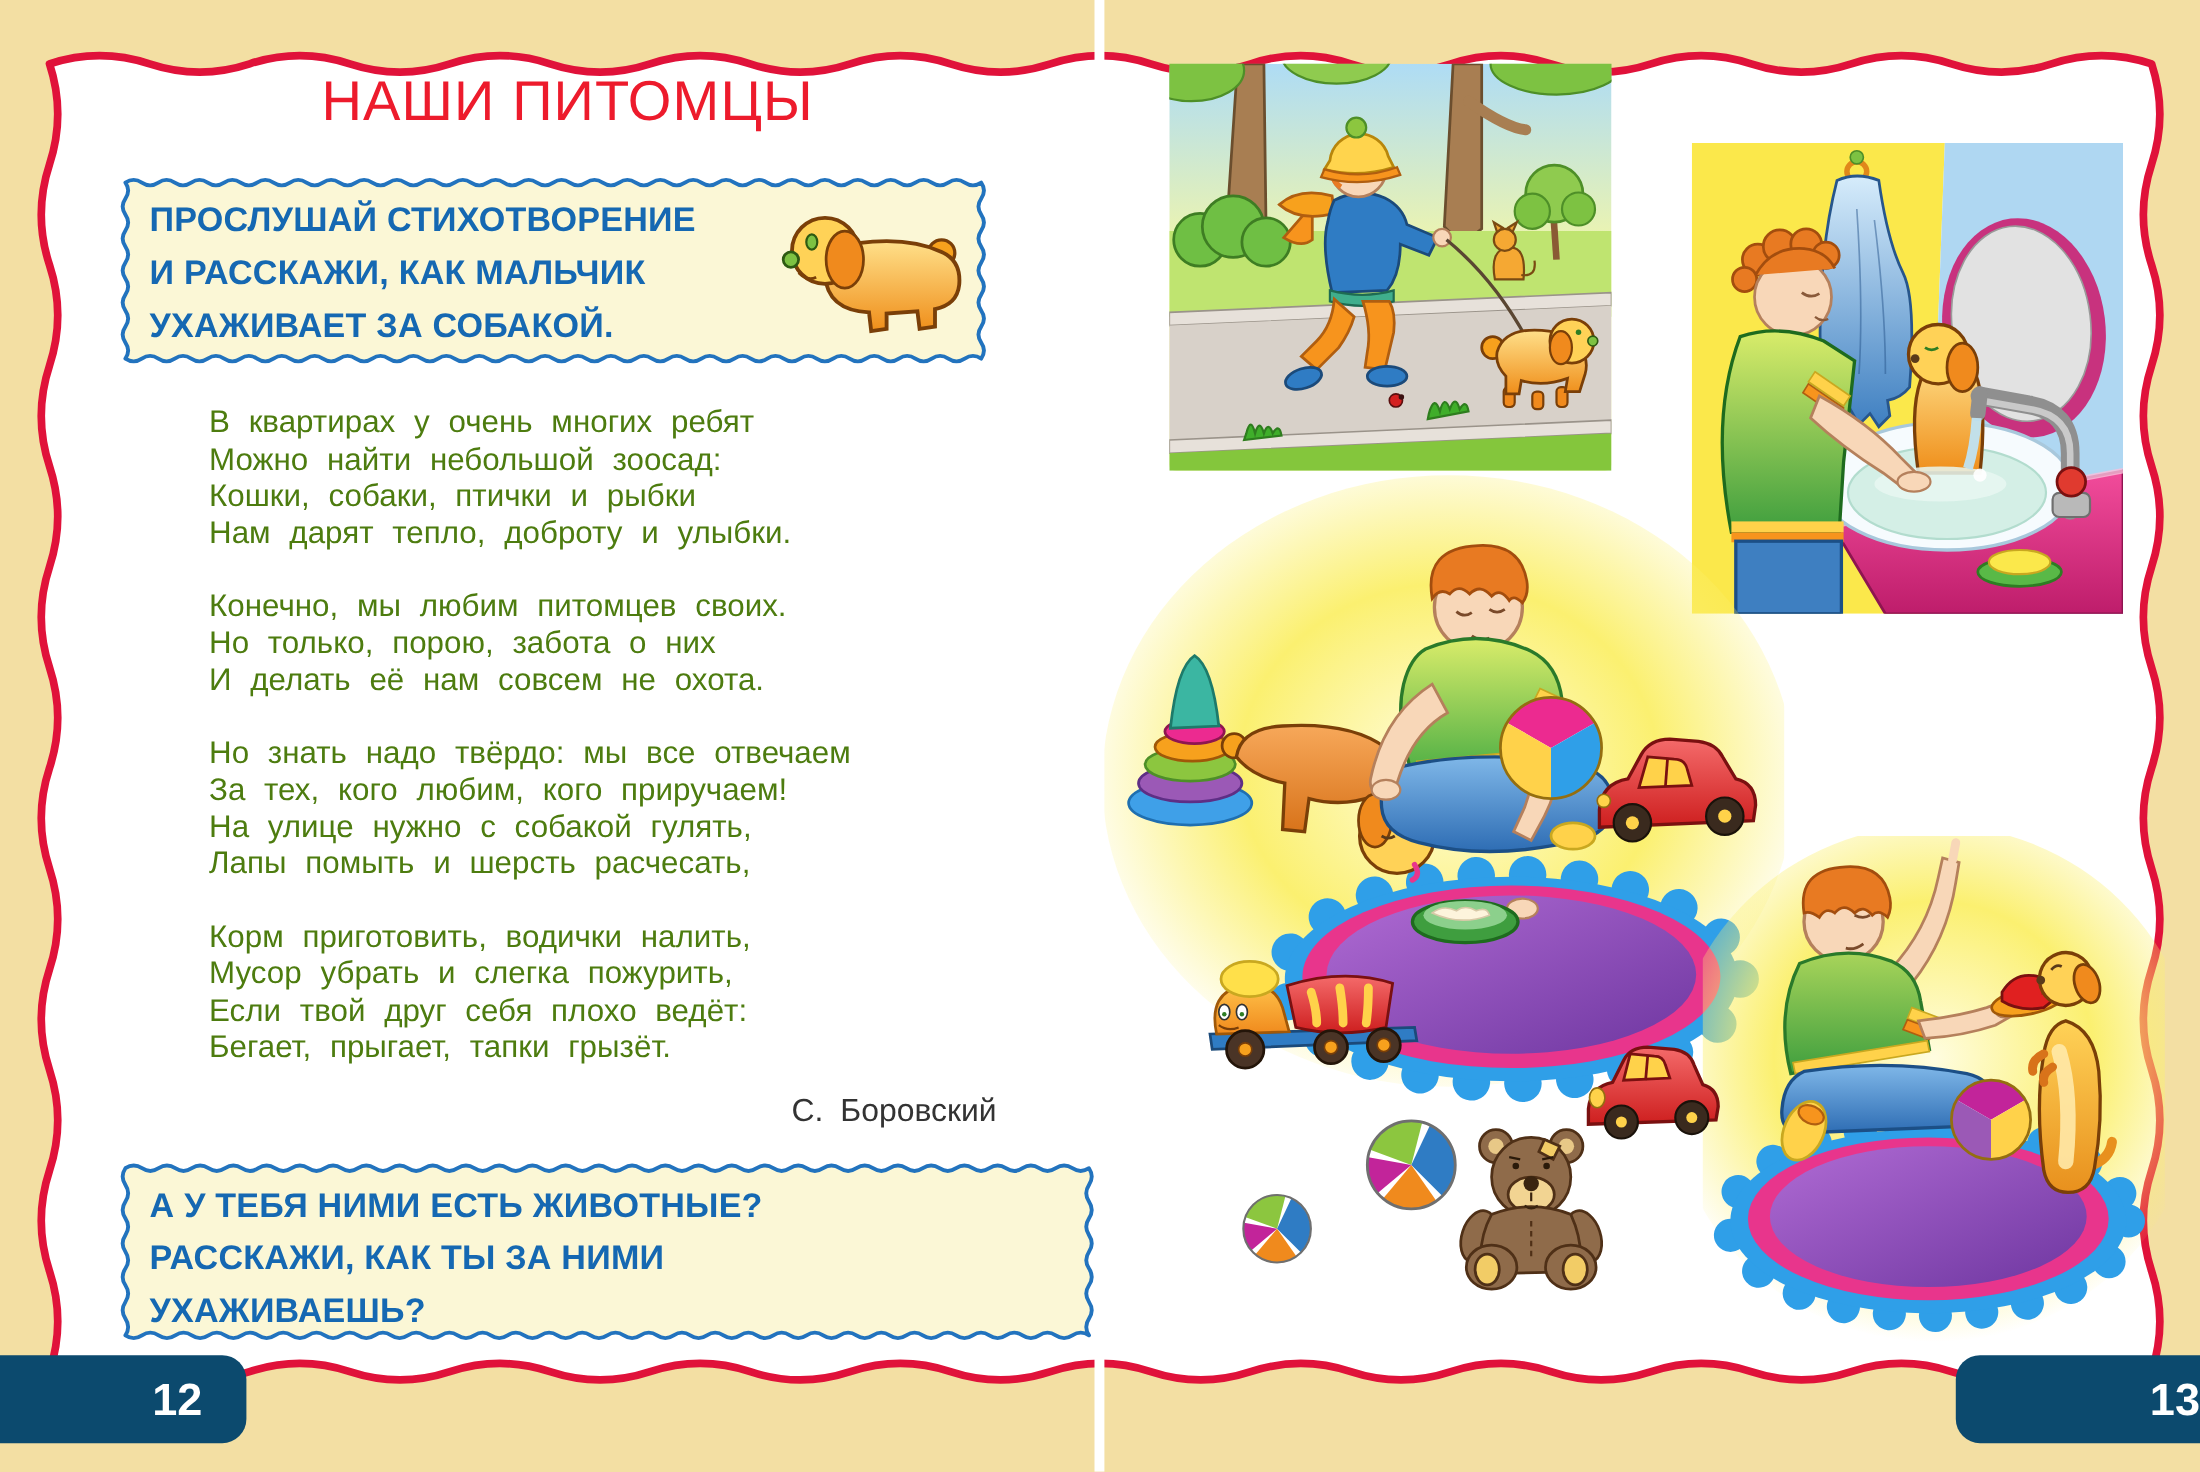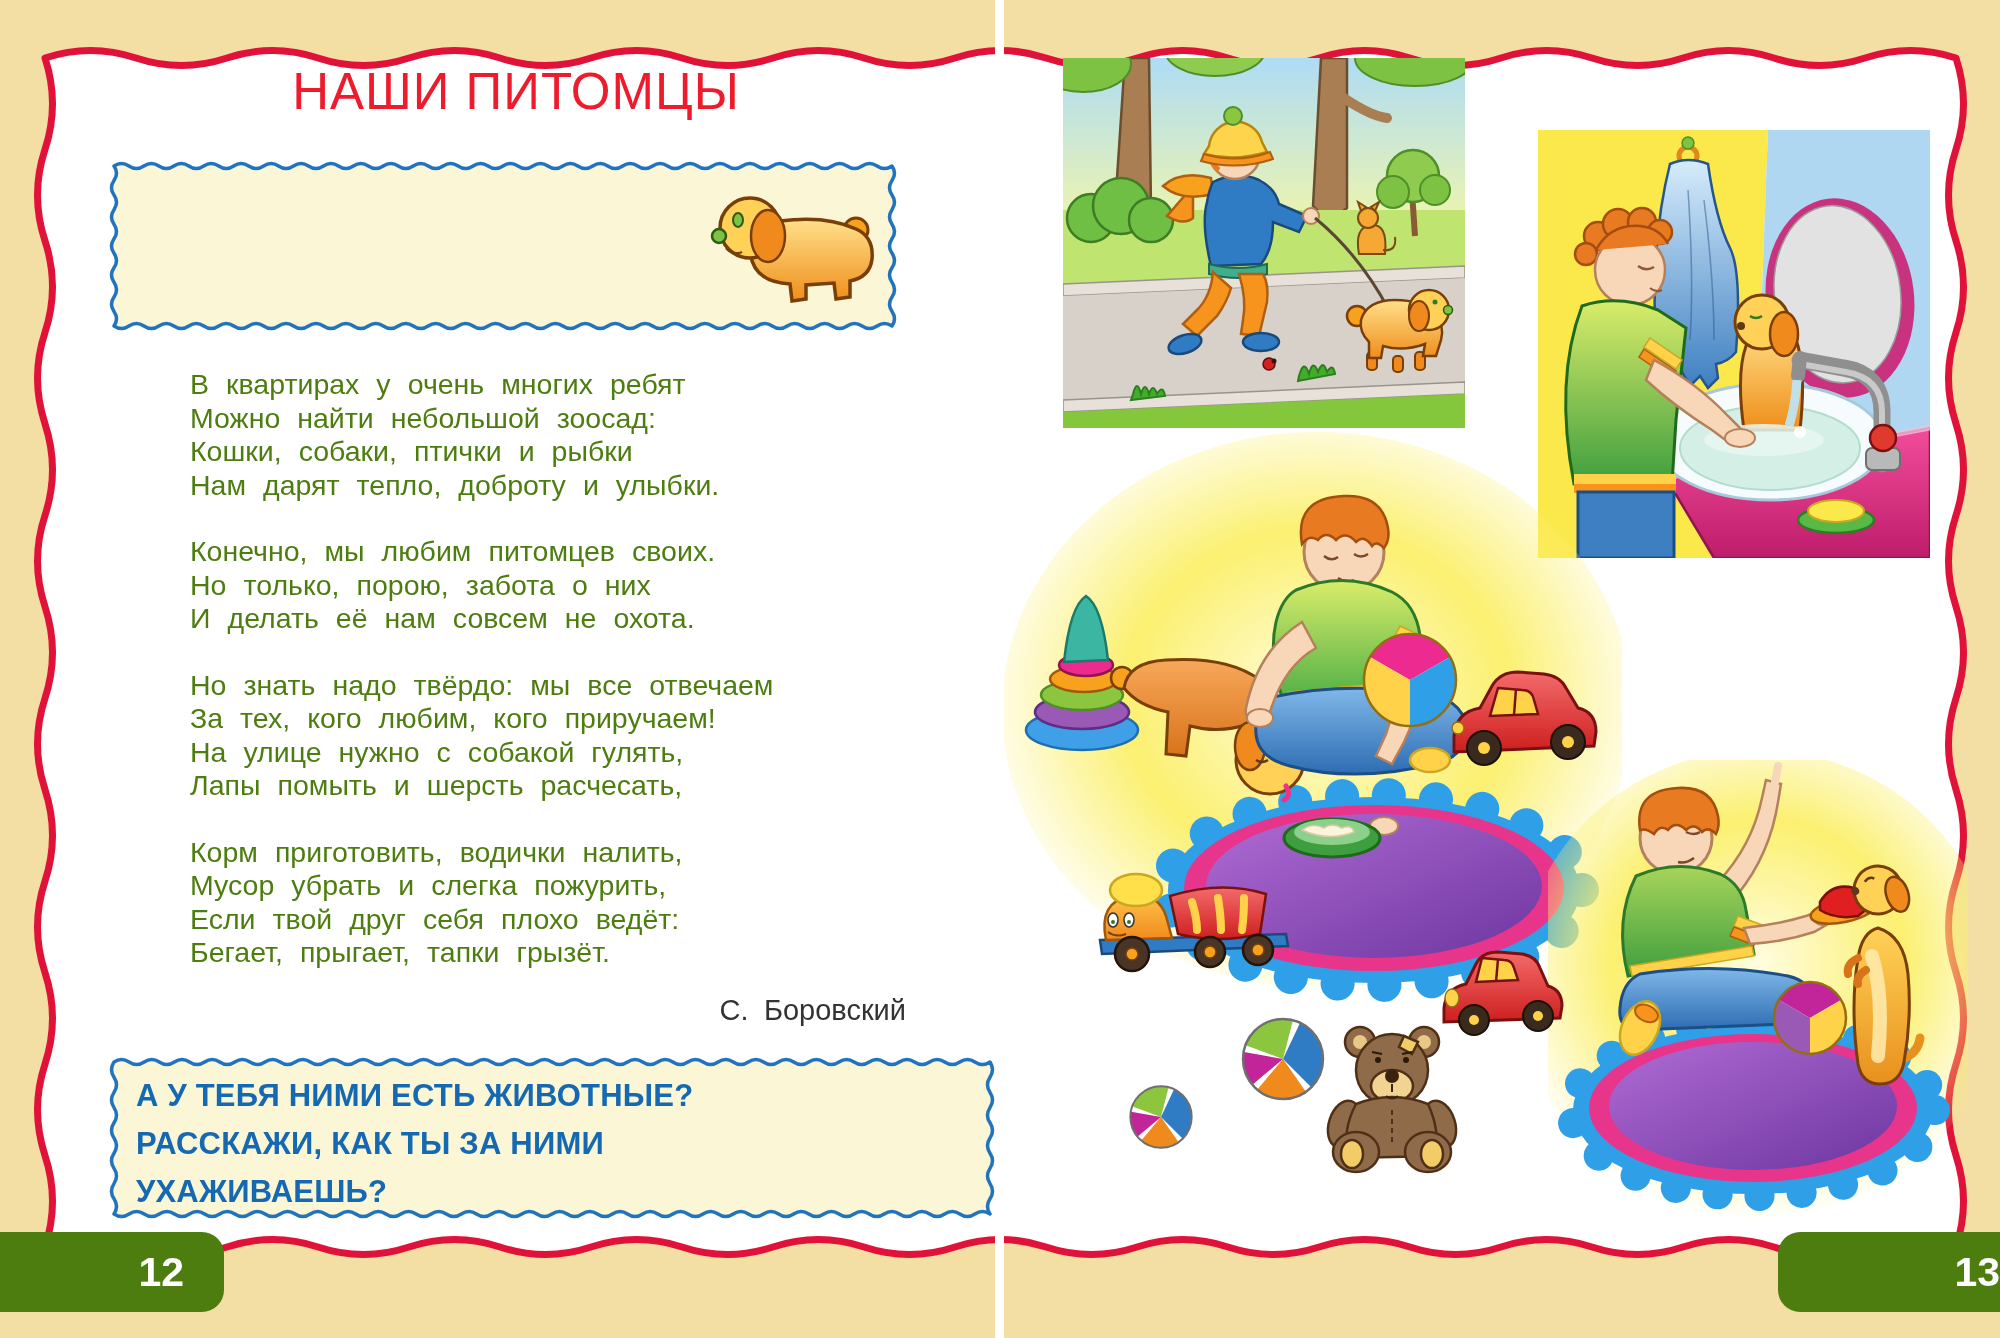--- a/index.html
+++ b/index.html
@@ -12,40 +12,45 @@
   .taskbox{position:absolute;z-index:2}
   .taskbox svg.wavyborder{position:absolute;left:0;top:0}
   .tasktext{position:absolute;left:28px;top:16px;font-size:31px;font-weight:bold;
       color:#1568B2;line-height:48px;letter-spacing:.2px;white-space:nowrap}
   .dogicon{position:absolute;right:16px;top:18px}
   .poem{position:absolute;left:190px;top:368px;font-size:28.5px;line-height:33.5px;
       color:#4d7c0f;word-spacing:.32em;z-index:2;white-space:nowrap}
   .stanza{margin-bottom:33px}
   .author{position:absolute;left:190px;top:994px;width:716px;text-align:right;
       font-size:29px;color:#333333;word-spacing:.25em;z-index:2}
-  .tab{position:absolute;top:1232px;height:80px;background:#4d7c0f;color:#FFFFFF;
+  .tab{position:absolute;top:1232px;height:80px;background:#0c4a6e;color:#FFFFFF;
       font-size:41px;font-weight:bold;z-index:6;display:flex;align-items:center;box-sizing:border-box}
   .tab-12{left:0;width:224px;border-radius:0 22px 22px 0;justify-content:flex-end;padding-right:40px}
   .tab-13{left:1778px;width:222px;border-radius:22px 0 0 22px;justify-content:flex-end;padding-left:36px}
   svg.scene{position:absolute;z-index:1}
   svg.toy{position:absolute;z-index:3}
 </style>
 </head>
 <body>
 
 <svg id="frame" width="2000" height="1338">
   <path d="M45,58q45.5,-15 91,0q45.5,15 91,0q45.5,-15 91,0q45.5,15 91,0q45.5,-15 91,0q45.5,15 91,0q45.5,-15 91,0q45.5,15 91,0q45.5,-15 91,0q45.5,15 91,0q45.5,-15 91,0q45.5,15 91,0q45.5,-15 91,0q45.5,15 91,0q45.5,-15 91,0q45.5,15 91,0q45.5,-15 91,0q45.5,15 91,0q45.5,-15 91,0q45.5,15 91,0q45.5,-15 91,0q15,45.73076923076923 0,91.46153846153847q-15,45.73076923076923 0,91.46153846153847q15,45.73076923076923 0,91.46153846153847q-15,45.73076923076923 0,91.46153846153847q15,45.73076923076923 0,91.46153846153847q-15,45.73076923076923 0,91.46153846153847q15,45.73076923076923 0,91.46153846153847q-15,45.73076923076923 0,91.46153846153847q15,45.73076923076923 0,91.46153846153847q-15,45.73076923076923 0,91.46153846153847q15,45.73076923076923 0,91.46153846153847q-15,45.73076923076923 0,91.46153846153847q15,45.73076923076923 0,91.46153846153847q-45.5,-15 -91,0q-45.5,15 -91,0q-45.5,-15 -91,0q-45.5,15 -91,0q-45.5,-15 -91,0q-45.5,15 -91,0q-45.5,-15 -91,0q-45.5,15 -91,0q-45.5,-15 -91,0q-45.5,15 -91,0q-45.5,-15 -91,0q-45.5,15 -91,0q-45.5,-15 -91,0q-45.5,15 -91,0q-45.5,-15 -91,0q-45.5,15 -91,0q-45.5,-15 -91,0q-45.5,15 -91,0q-45.5,-15 -91,0q-45.5,15 -91,0q-45.5,-15 -91,0q15,-45.73076923076923 0,-91.46153846153847q-15,-45.73076923076923 0,-91.46153846153847q15,-45.73076923076923 0,-91.46153846153847q-15,-45.73076923076923 0,-91.46153846153847q15,-45.73076923076923 0,-91.46153846153847q-15,-45.73076923076923 0,-91.46153846153847q15,-45.73076923076923 0,-91.46153846153847q-15,-45.73076923076923 0,-91.46153846153847q15,-45.73076923076923 0,-91.46153846153847q-15,-45.73076923076923 0,-91.46153846153847q15,-45.73076923076923 0,-91.46153846153847q-15,-45.73076923076923 0,-91.46153846153847q15,-45.73076923076923 0,-91.46153846153847Z" fill="#FFFFFF" stroke="#E0123A" stroke-width="7" stroke-linejoin="round"></path>
 </svg>
 
 <div class="page-title">НАШИ ПИТОМЦЫ</div>
 
 <div class="taskbox" style="left:108px;top:160px;width:790px;height:172px">
   <svg class="wavyborder" width="790" height="172">
     <path d="M6,6q7.480769230769231,-5 14.961538461538462,0q7.480769230769231,5 14.961538461538462,0q7.480769230769231,-5 14.961538461538462,0q7.480769230769231,5 14.961538461538462,0q7.480769230769231,-5 14.961538461538462,0q7.480769230769231,5 14.961538461538462,0q7.480769230769231,-5 14.961538461538462,0q7.480769230769231,5 14.961538461538462,0q7.480769230769231,-5 14.961538461538462,0q7.480769230769231,5 14.961538461538462,0q7.480769230769231,-5 14.961538461538462,0q7.480769230769231,5 14.961538461538462,0q7.480769230769231,-5 14.961538461538462,0q7.480769230769231,5 14.961538461538462,0q7.480769230769231,-5 14.961538461538462,0q7.480769230769231,5 14.961538461538462,0q7.480769230769231,-5 14.961538461538462,0q7.480769230769231,5 14.961538461538462,0q7.480769230769231,-5 14.961538461538462,0q7.480769230769231,5 14.961538461538462,0q7.480769230769231,-5 14.961538461538462,0q7.480769230769231,5 14.961538461538462,0q7.480769230769231,-5 14.961538461538462,0q7.480769230769231,5 14.961538461538462,0q7.480769230769231,-5 14.961538461538462,0q7.480769230769231,5 14.961538461538462,0q7.480769230769231,-5 14.961538461538462,0q7.480769230769231,5 14.961538461538462,0q7.480769230769231,-5 14.961538461538462,0q7.480769230769231,5 14.961538461538462,0q7.480769230769231,-5 14.961538461538462,0q7.480769230769231,5 14.961538461538462,0q7.480769230769231,-5 14.961538461538462,0q7.480769230769231,5 14.961538461538462,0q7.480769230769231,-5 14.961538461538462,0q7.480769230769231,5 14.961538461538462,0q7.480769230769231,-5 14.961538461538462,0q7.480769230769231,5 14.961538461538462,0q7.480769230769231,-5 14.961538461538462,0q7.480769230769231,5 14.961538461538462,0q7.480769230769231,-5 14.961538461538462,0q7.480769230769231,5 14.961538461538462,0q7.480769230769231,-5 14.961538461538462,0q7.480769230769231,5 14.961538461538462,0q7.480769230769231,-5 14.961538461538462,0q7.480769230769231,5 14.961538461538462,0q7.480769230769231,-5 14.961538461538462,0q7.480769230769231,5 14.961538461538462,0q7.480769230769231,-5 14.961538461538462,0q7.480769230769231,5 14.961538461538462,0q7.480769230769231,-5 14.961538461538462,0q7.480769230769231,5 14.961538461538462,0q5,7.2727272727272725 0,14.545454545454545q-5,7.2727272727272725 0,14.545454545454545q5,7.2727272727272725 0,14.545454545454545q-5,7.2727272727272725 0,14.545454545454545q5,7.2727272727272725 0,14.545454545454545q-5,7.2727272727272725 0,14.545454545454545q5,7.2727272727272725 0,14.545454545454545q-5,7.2727272727272725 0,14.545454545454545q5,7.2727272727272725 0,14.545454545454545q-5,7.2727272727272725 0,14.545454545454545q5,7.2727272727272725 0,14.545454545454545q-7.480769230769231,-5 -14.961538461538462,0q-7.480769230769231,5 -14.961538461538462,0q-7.480769230769231,-5 -14.961538461538462,0q-7.480769230769231,5 -14.961538461538462,0q-7.480769230769231,-5 -14.961538461538462,0q-7.480769230769231,5 -14.961538461538462,0q-7.480769230769231,-5 -14.961538461538462,0q-7.480769230769231,5 -14.961538461538462,0q-7.480769230769231,-5 -14.961538461538462,0q-7.480769230769231,5 -14.961538461538462,0q-7.480769230769231,-5 -14.961538461538462,0q-7.480769230769231,5 -14.961538461538462,0q-7.480769230769231,-5 -14.961538461538462,0q-7.480769230769231,5 -14.961538461538462,0q-7.480769230769231,-5 -14.961538461538462,0q-7.480769230769231,5 -14.961538461538462,0q-7.480769230769231,-5 -14.961538461538462,0q-7.480769230769231,5 -14.961538461538462,0q-7.480769230769231,-5 -14.961538461538462,0q-7.480769230769231,5 -14.961538461538462,0q-7.480769230769231,-5 -14.961538461538462,0q-7.480769230769231,5 -14.961538461538462,0q-7.480769230769231,-5 -14.961538461538462,0q-7.480769230769231,5 -14.961538461538462,0q-7.480769230769231,-5 -14.961538461538462,0q-7.480769230769231,5 -14.961538461538462,0q-7.480769230769231,-5 -14.961538461538462,0q-7.480769230769231,5 -14.961538461538462,0q-7.480769230769231,-5 -14.961538461538462,0q-7.480769230769231,5 -14.961538461538462,0q-7.480769230769231,-5 -14.961538461538462,0q-7.480769230769231,5 -14.961538461538462,0q-7.480769230769231,-5 -14.961538461538462,0q-7.480769230769231,5 -14.961538461538462,0q-7.480769230769231,-5 -14.961538461538462,0q-7.480769230769231,5 -14.961538461538462,0q-7.480769230769231,-5 -14.961538461538462,0q-7.480769230769231,5 -14.961538461538462,0q-7.480769230769231,-5 -14.961538461538462,0q-7.480769230769231,5 -14.961538461538462,0q-7.480769230769231,-5 -14.961538461538462,0q-7.480769230769231,5 -14.961538461538462,0q-7.480769230769231,-5 -14.961538461538462,0q-7.480769230769231,5 -14.961538461538462,0q-7.480769230769231,-5 -14.961538461538462,0q-7.480769230769231,5 -14.961538461538462,0q-7.480769230769231,-5 -14.961538461538462,0q-7.480769230769231,5 -14.961538461538462,0q-7.480769230769231,-5 -14.961538461538462,0q-7.480769230769231,5 -14.961538461538462,0q-7.480769230769231,-5 -14.961538461538462,0q-7.480769230769231,5 -14.961538461538462,0q5,-7.2727272727272725 0,-14.545454545454545q-5,-7.2727272727272725 0,-14.545454545454545q5,-7.2727272727272725 0,-14.545454545454545q-5,-7.2727272727272725 0,-14.545454545454545q5,-7.2727272727272725 0,-14.545454545454545q-5,-7.2727272727272725 0,-14.545454545454545q5,-7.2727272727272725 0,-14.545454545454545q-5,-7.2727272727272725 0,-14.545454545454545q5,-7.2727272727272725 0,-14.545454545454545q-5,-7.2727272727272725 0,-14.545454545454545q5,-7.2727272727272725 0,-14.545454545454545Z" fill="#FBF7D6" stroke="#2273BE" stroke-width="3.5" stroke-linejoin="round"></path>
   </svg>
+  <div class="tasktext">
+    <div>ПРОСЛУШАЙ СТИХОТВОРЕНИЕ</div>
+    <div>И РАССКАЖИ, КАК МАЛЬЧИК</div>
+    <div>УХАЖИВАЕТ ЗА СОБАКОЙ.</div>
+  </div>
   <svg class="dogicon" width="178" height="136" viewBox="0 0 178 136">
     <defs>
       <linearGradient id="gi-dog" x1="0" y1="0" x2="0" y2="1">
         <stop offset="0" stop-color="#FFE08A"></stop>
           <stop offset="1" stop-color="#EF8E1A"></stop>
       </linearGradient>
     </defs>
     <circle cx="152" cy="52" r="12" fill="#F7A11D" stroke="#7A3F08" stroke-width="3"></circle>
     <path d="M46,72 q0,-26 30,-29 q46,-6 76,8 q18,8 16,30 q-2,18 -22,22 l0,16 -14,2 -2,-16 -28,2 0,14 -14,2 -2,-17 q-38,-2 -40,-34 Z" fill="url(#gi-dog)" stroke="#7A3F08" stroke-width="3.5"></path>
     <circle cx="46" cy="50" r="30" fill="#FFD257" stroke="#7A3F08" stroke-width="3.5"></circle>

